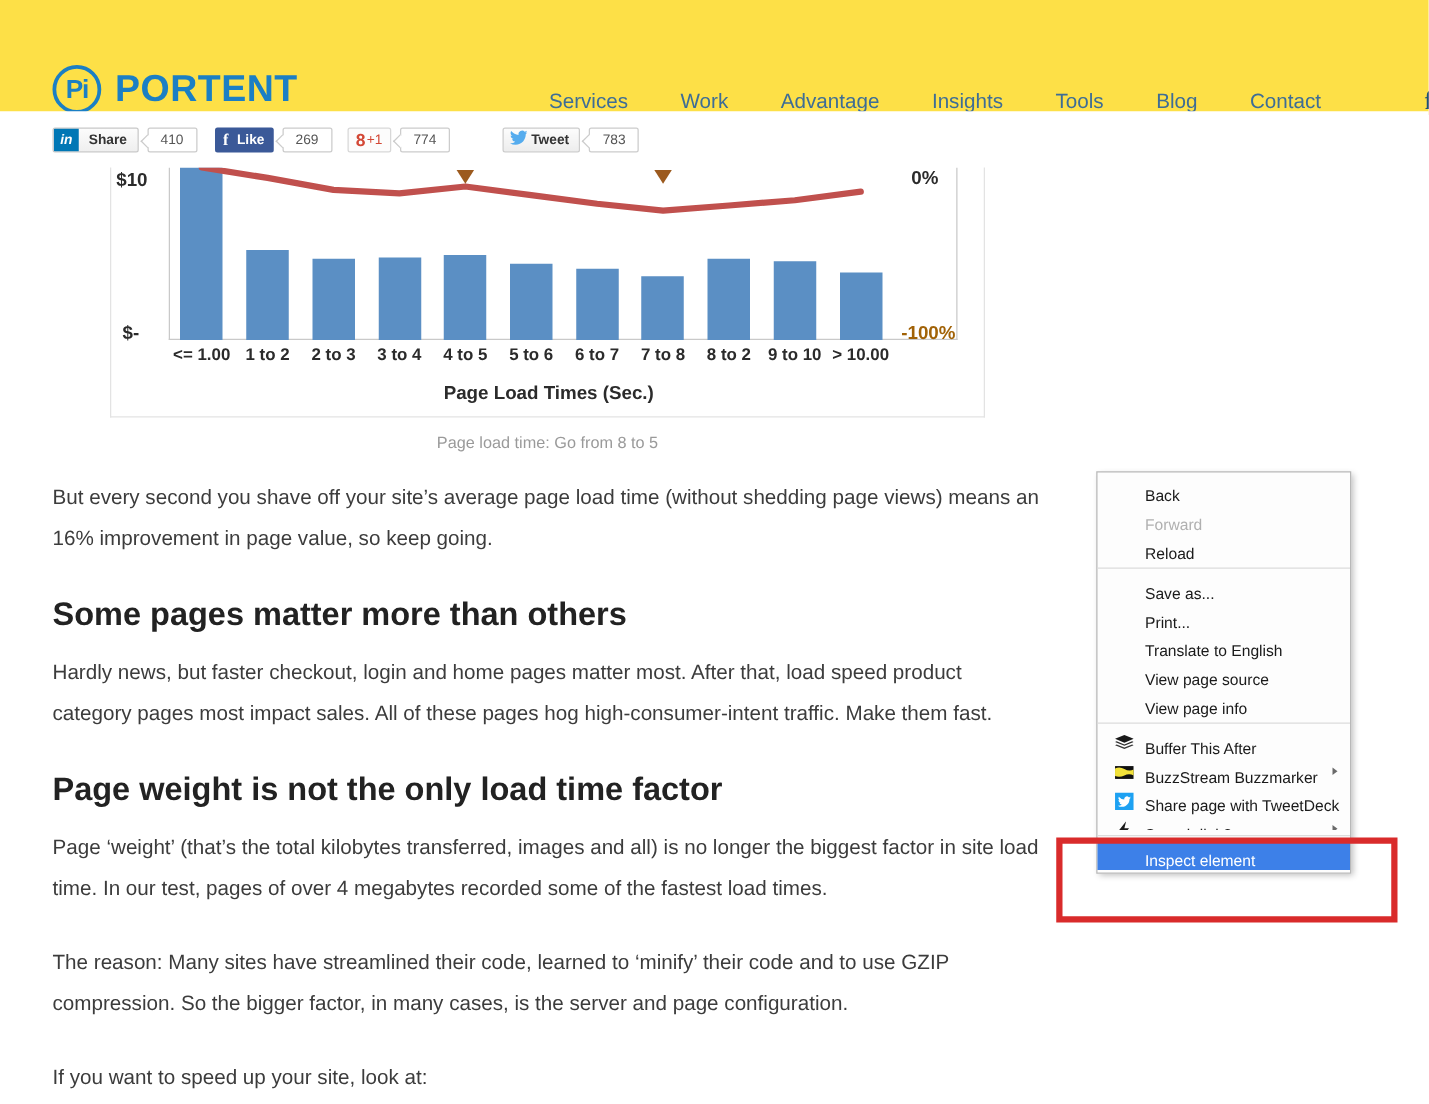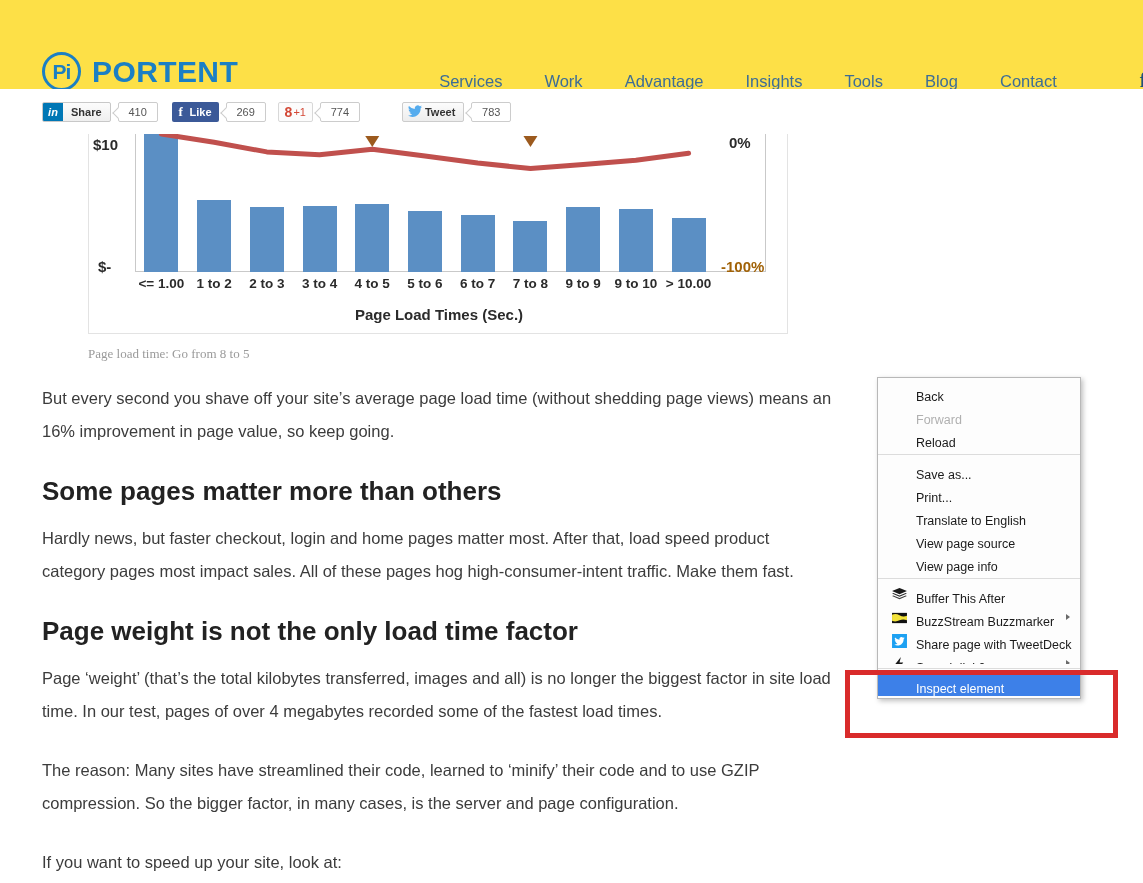--- a/index.html
+++ b/index.html
@@ -126,22 +126,22 @@
   }
   .axis-title {
     position: absolute; left: 0; top: 172px; width: 700px; text-align: center;
     font-size: 15px; font-weight: bold; color: #2b2b2b;
   }
   .yl-top { position: absolute; left: 4px; top: 2px; font-size: 15px; font-weight: bold; color: #2b2b2b; }
   .yl-bot { position: absolute; left: 9px; top: 124px; font-size: 15px; font-weight: bold; color: #2b2b2b; }
   .yr-top { position: absolute; left: 640px; top: 0px; font-size: 15px; font-weight: bold; color: #2b2b2b; }
   .yr-bot { position: absolute; left: 632px; top: 124px; font-size: 15px; font-weight: bold; color: #a16207; }
   .fig-caption {
-    width: 700px; font-size: 13px; color: #9a9a9a;
-    margin-top: 12px; font-family: Liberation Serif, serif;
+    width: 700px; text-align: center; font-size: 13px; color: #9a9a9a;
+    margin-top: 12px; font-family: Liberation Sans, sans-serif;
   }
 
   
   .article { position: absolute; left: 42px; top: 382px; width: 795px; }
   .article p {
     font-size: 16.5px; line-height: 33px; color: #3c3c3c; margin: 0 0 26px 0;
   }
   .article h2 {
     font-size: 26px; line-height: 34px; color: #222; margin: 14px 0 14px 0;
     font-weight: bold;
@@ -273,21 +273,21 @@
 
     <div class="tick-lbl-row" id="tick-row">
         <div class="tick-lbl">&lt;= 1.00</div>
         <div class="tick-lbl">1 to 2</div>
         <div class="tick-lbl">2 to 3</div>
         <div class="tick-lbl">3 to 4</div>
         <div class="tick-lbl">4 to 5</div>
         <div class="tick-lbl">5 to 6</div>
         <div class="tick-lbl">6 to 7</div>
         <div class="tick-lbl">7 to 8</div>
-        <div class="tick-lbl">9 to 9</div>
+        <div class="tick-lbl">8 to 2</div>
         <div class="tick-lbl">9 to 10</div>
         <div class="tick-lbl">&gt; 10.00</div>
       </div>
     <div class="axis-title">Page Load Times (Sec.)</div>
   </div>
   <div class="fig-caption">Page load time: Go from 8 to 5</div>
 </div>
 
 <div class="article" id="article-body">
     <p>But every second you shave off your site’s average page load time (without shedding page views) means an 16% improvement in page value, so keep going.</p>

